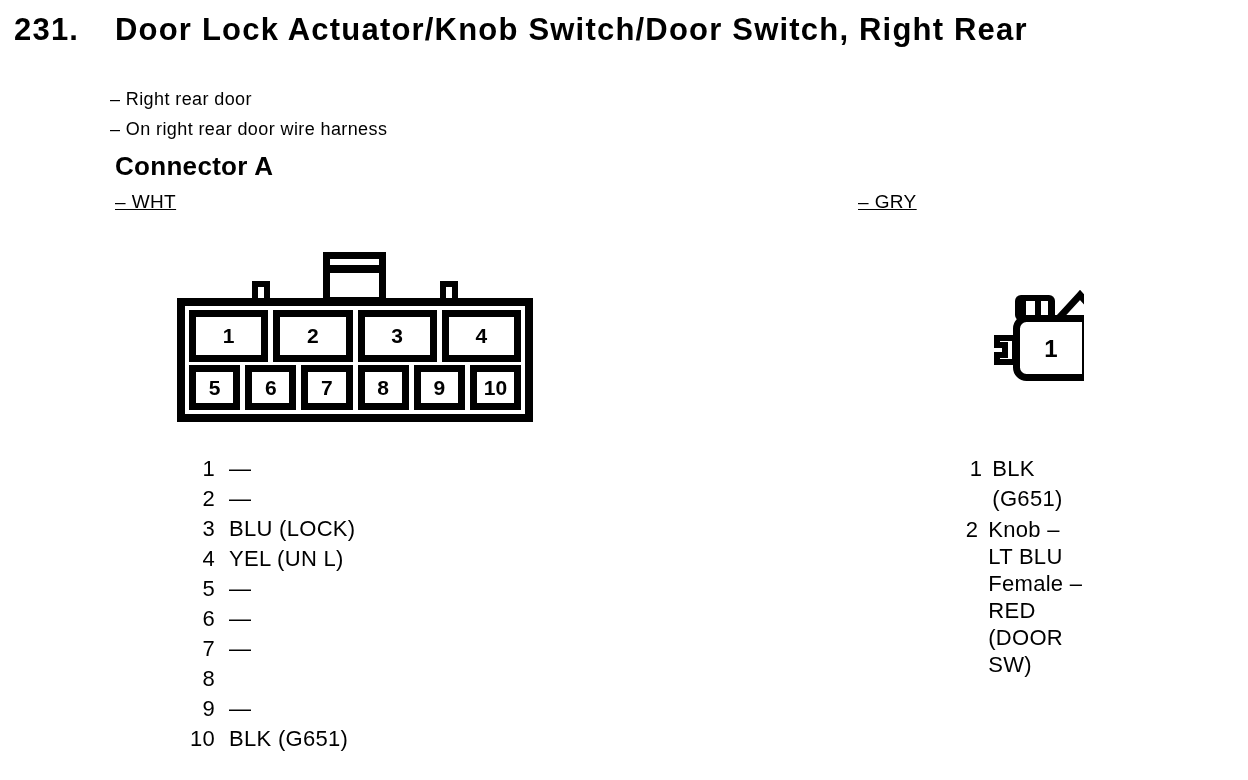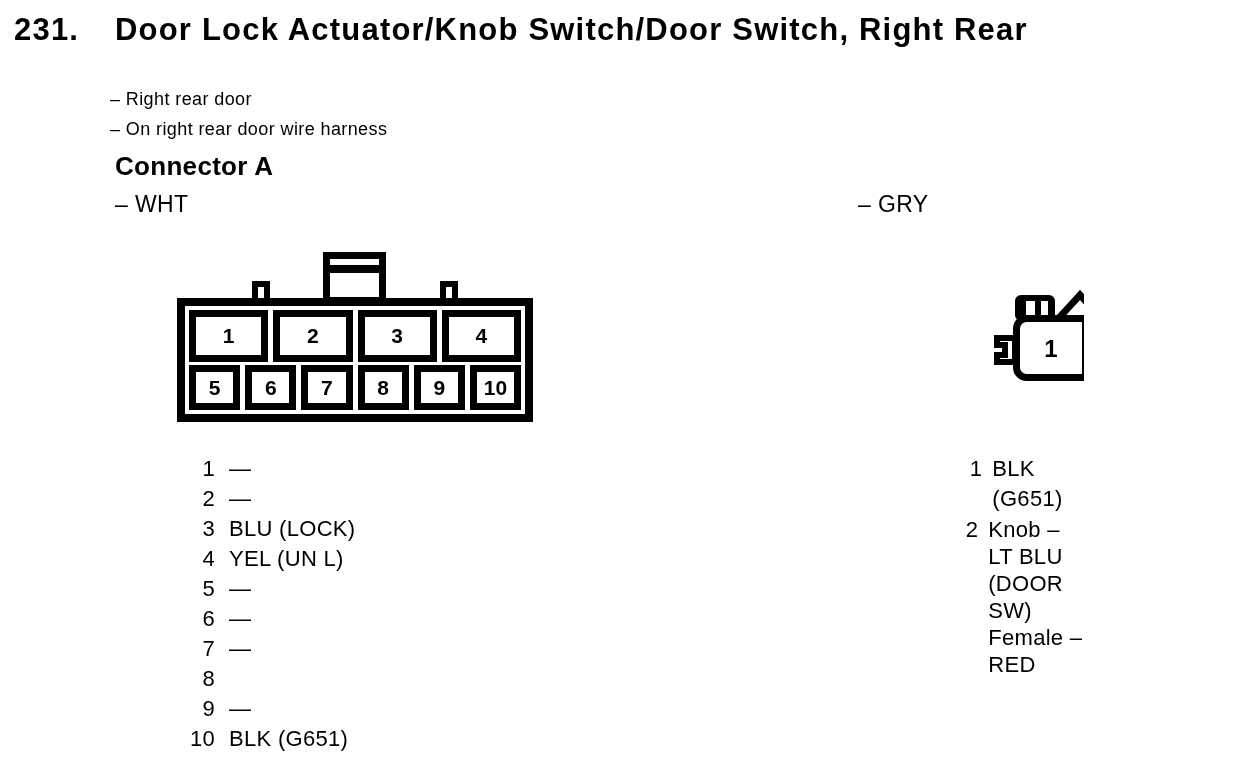--- a/index.html
+++ b/index.html
@@ -41,22 +41,23 @@
     top: 151px;
     font-size: 26px;
     font-weight: bold;
     letter-spacing: 0.3px;
   }
   .conn-heading.a { left: 115px; }
   .conn-heading.b { left: 845px; }
   .conn-color {
     position: absolute;
     top: 191px;
-    font-size: 23px;
+    font-size: 19px;
     letter-spacing: 0.4px;
+    text-decoration: underline;
   }
   .conn-color.a { left: 115px; }
   .conn-color.b { left: 858px; }
 
   
   .connA-wrap {
     position: absolute;
     left: 177px;
     top: 252px;
     width: 356px;
@@ -253,19 +254,19 @@
 
   <div class="pinlist b">
     <div class="pinrow">
       <span class="pinnum">1</span>
       <span class="pinval">BLK (G651)</span>
     </div>
     <div class="pinrow multi">
       <span class="pinnum">2</span>
       <span class="pinval">
         <div>Knob – LT BLU</div>
+        <div>Female – RED</div>
         <div>(DOOR SW)</div>
-        <div>Female – RED</div>
       </span>
     </div>
   </div>
 
 </div>
 
 </body></html>

